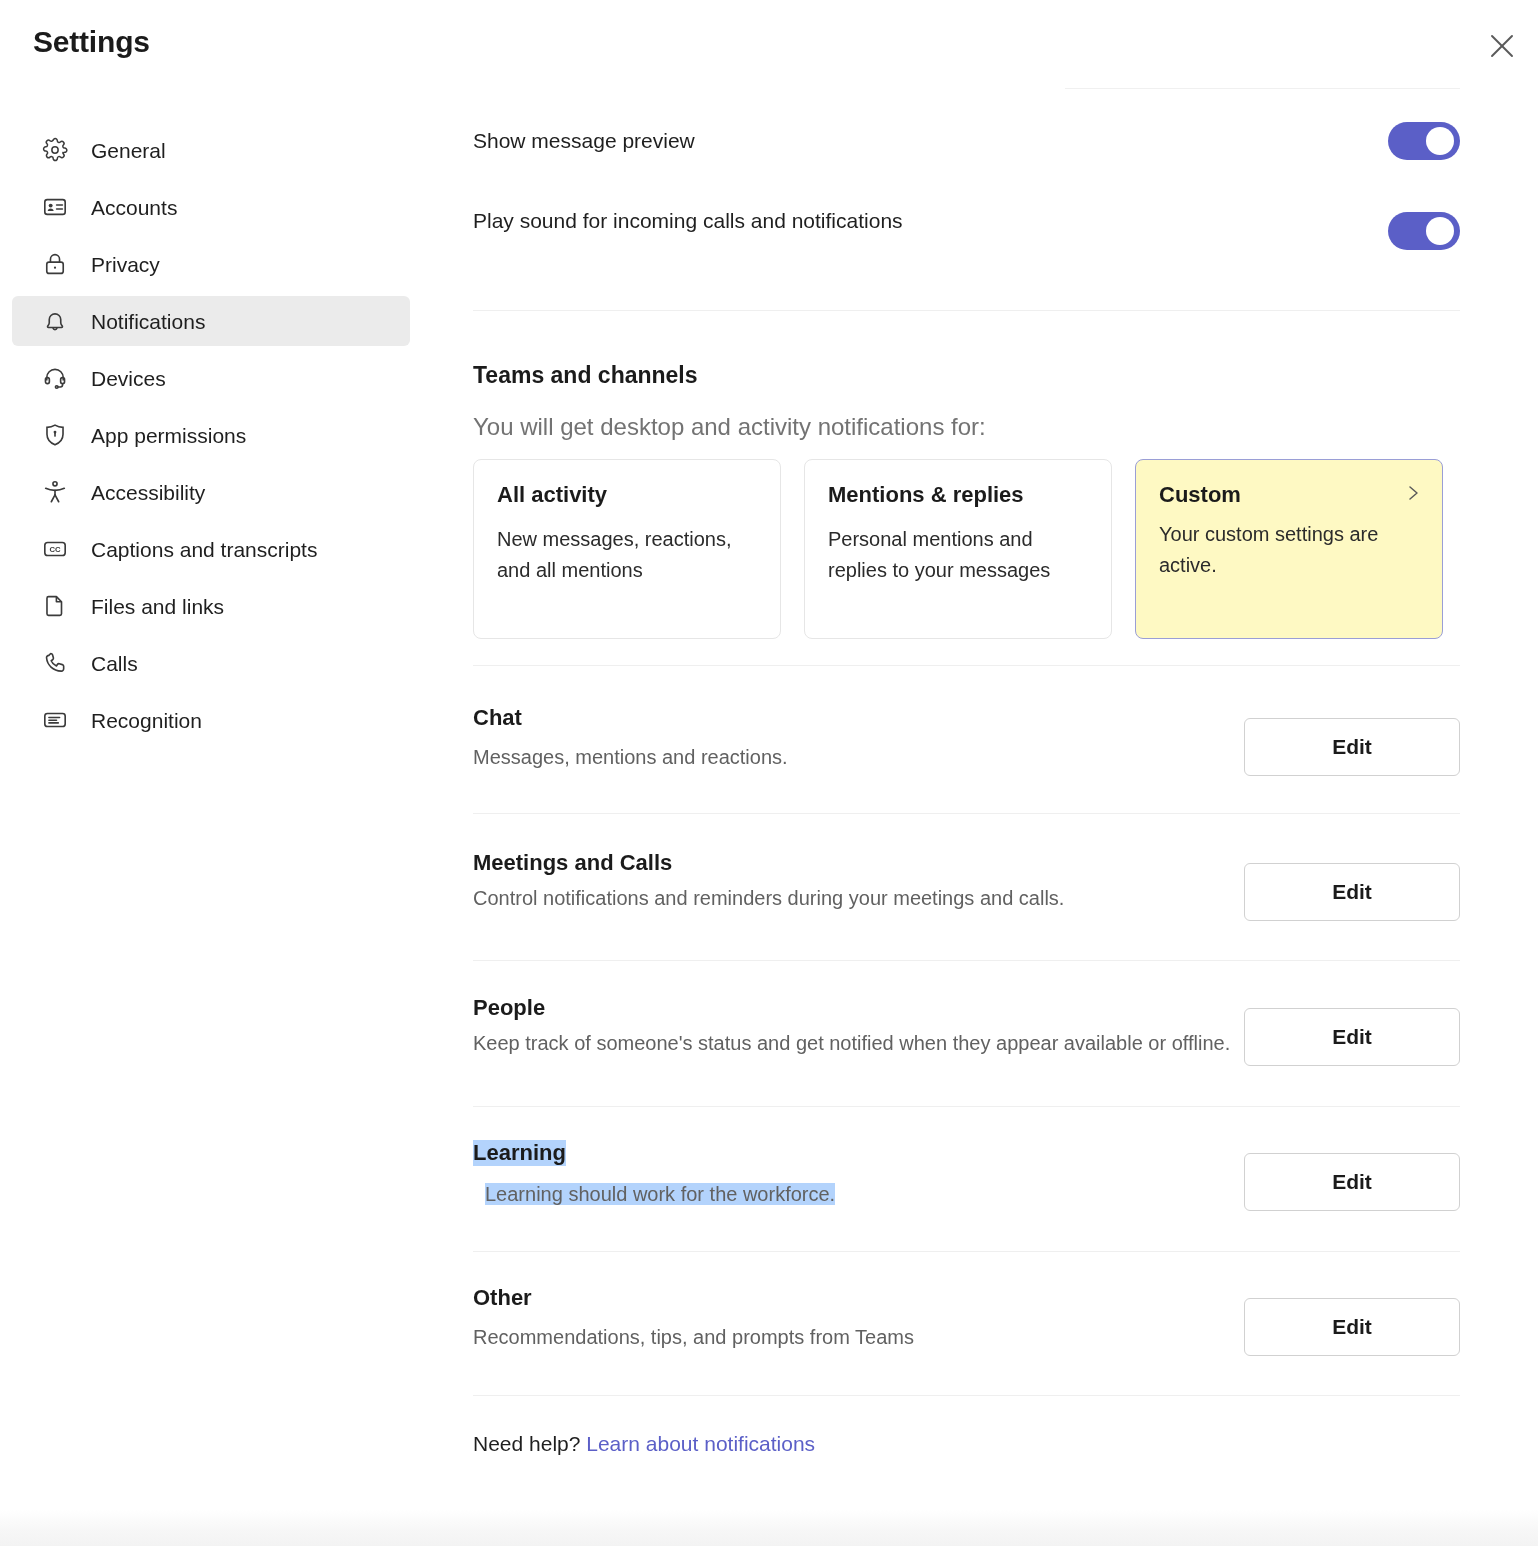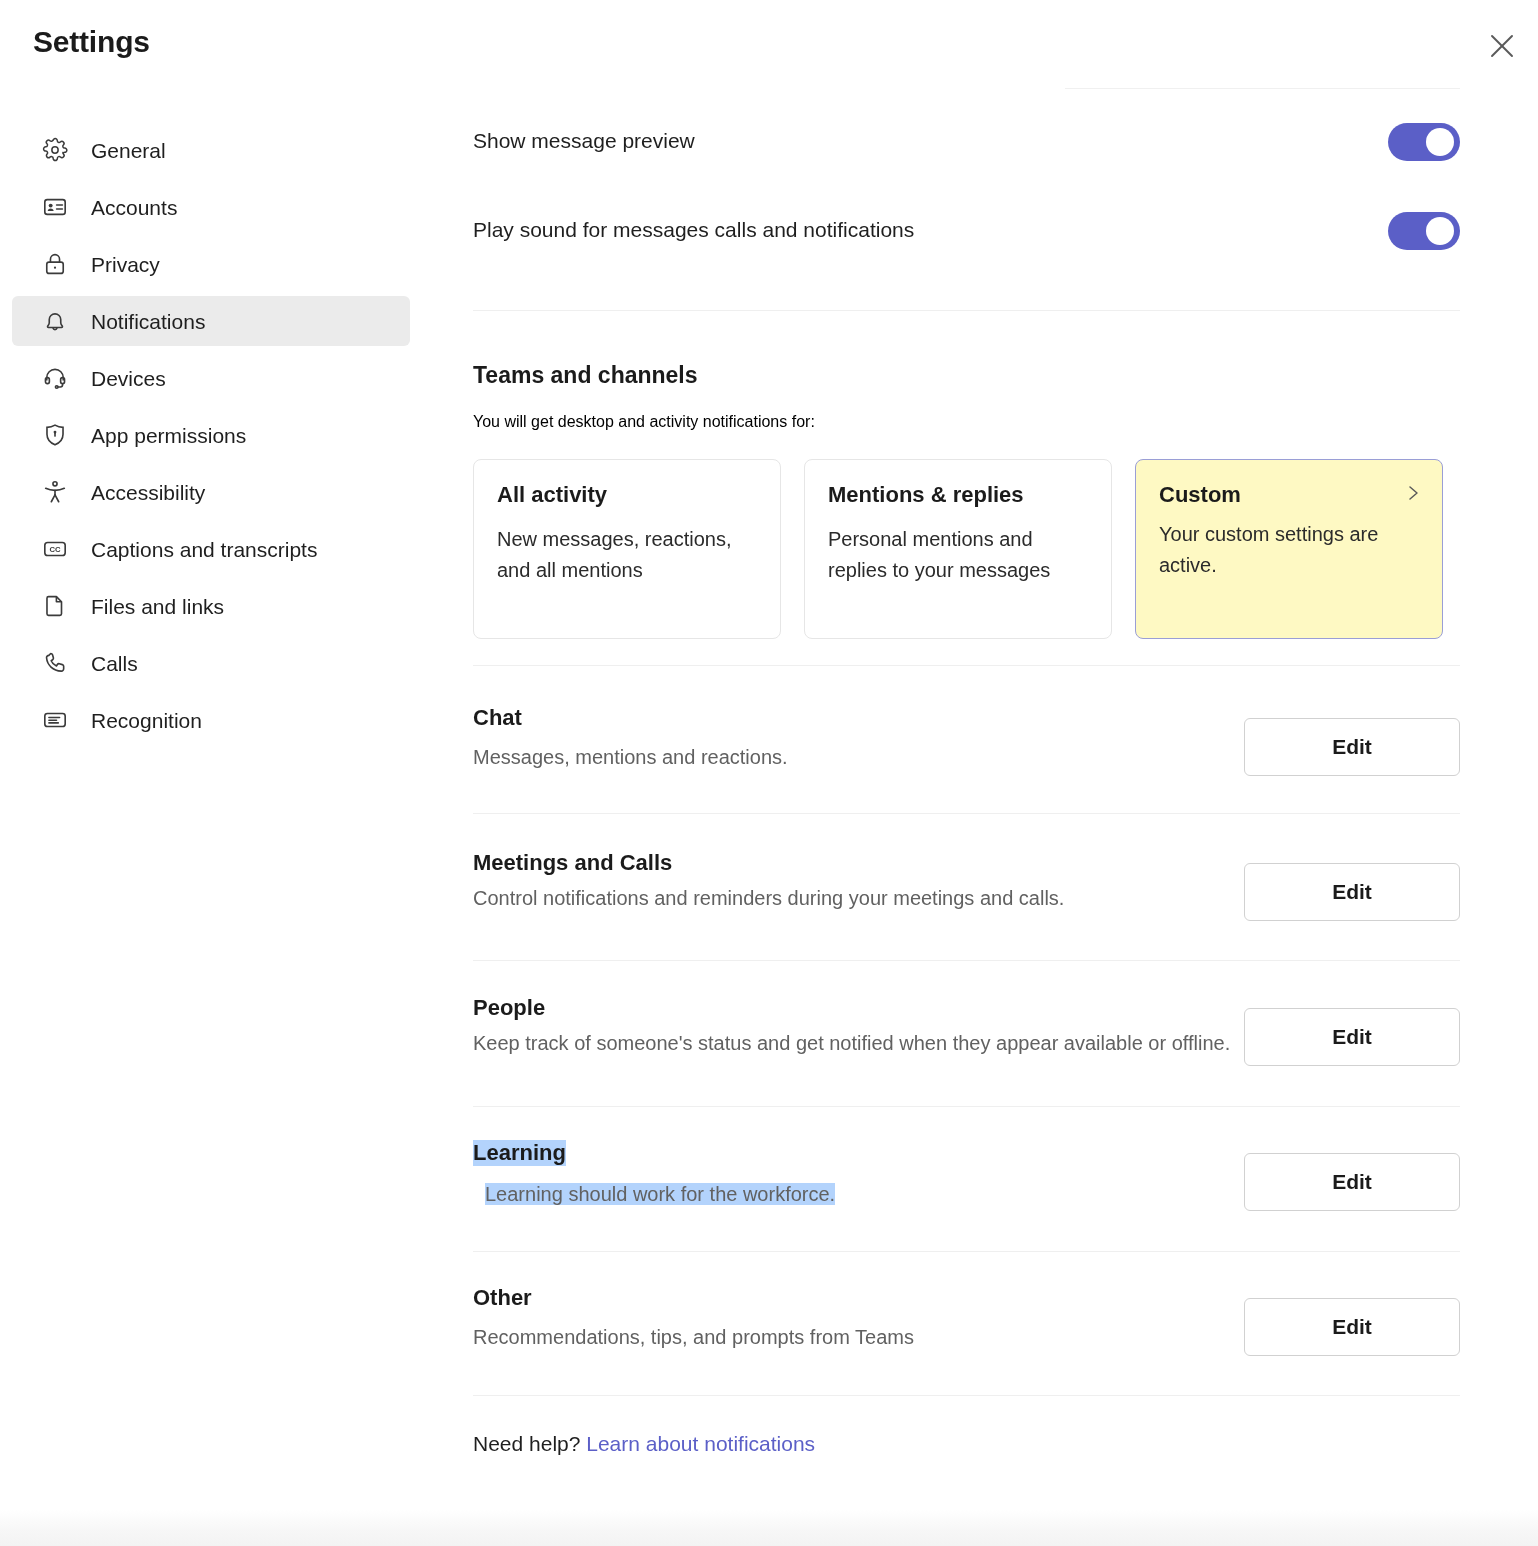--- a/index.html
+++ b/index.html
@@ -97,21 +97,21 @@
     left: 592px;
     top: 88px;
     width: 395px;
     height: 1px;
     background: #f0f0f0;
   }
 
   .toggle-row {
     position: absolute;
     display: flex;
-    align-items: flex-end;
+    align-items: center;
     justify-content: space-between;
     width: 987px;
   }
   .toggle-row .tr-label {
     font-size: 21px;
     color: #1f1f1f;
     line-height: 40px;
     max-width: 620px;
   }
   .switch {
@@ -142,22 +142,22 @@
   }
 
   .section-h {
     position: absolute;
     font-size: 23px;
     font-weight: bold;
     color: #1b1b1b;
   }
   .section-sub {
     position: absolute;
-    font-size: 16px;
-    color: #000000;
+    font-size: 24px;
+    color: #737373;
   }
 
   
   .cards {
     position: absolute;
     left: 10px;
     top: 459px;
     display: flex;
     gap: 23px;
   }
@@ -397,21 +397,21 @@
     <div class="top-rule"></div>
 
     <div class="toggle-row" style="top:121px;">
       <span class="tr-label">Show message preview</span>
       <span class="switch">
         <span class="knob"></span>
       </span>
     </div>
 
     <div class="toggle-row" style="top:191px;">
-      <span class="tr-label" style="line-height:40px;max-width:470px;">Play sound for messages calls and notifications</span>
+      <span class="tr-label" style="line-height:40px;max-width:470px;">Play sound for incoming calls and notifications</span>
       <span class="switch" style="margin-top:21px;">
         <span class="knob"></span>
       </span>
     </div>
 
     <div class="divider" style="top:310px;"></div>
 
     <div class="section-h" style="top:362px;left:0;">Teams and channels</div>
     <div class="section-sub" style="top:413px;left:0;">You will get desktop and activity notifications for:</div>
 

